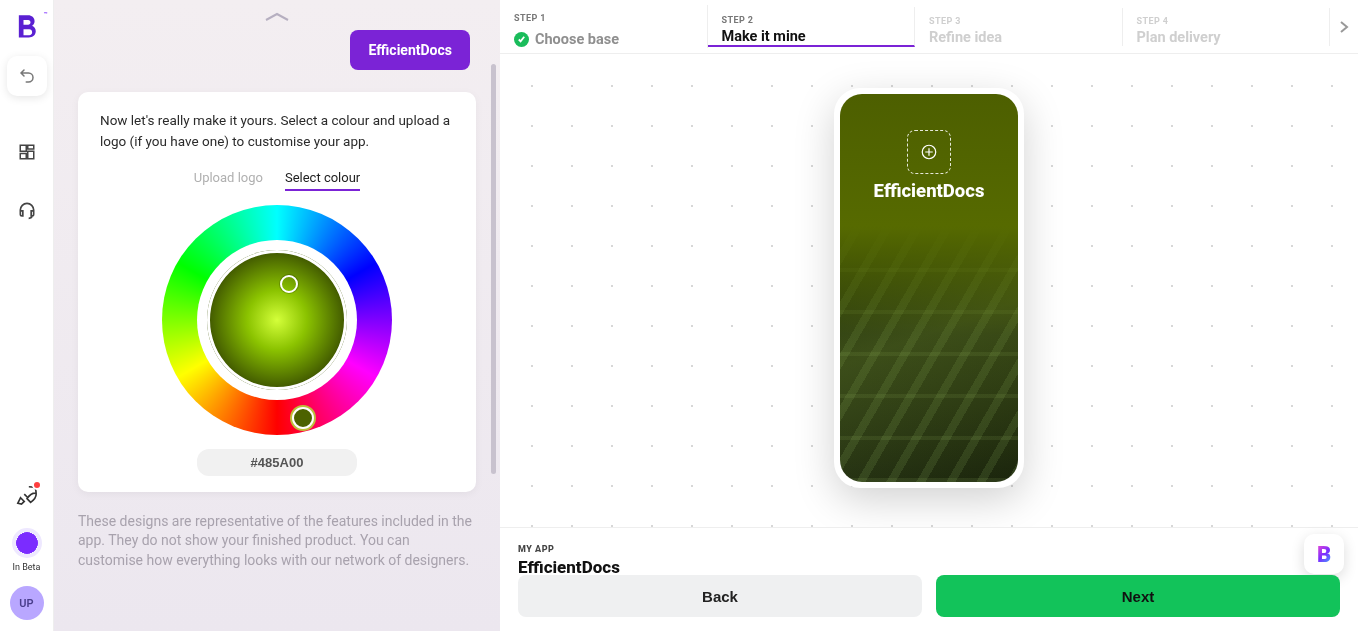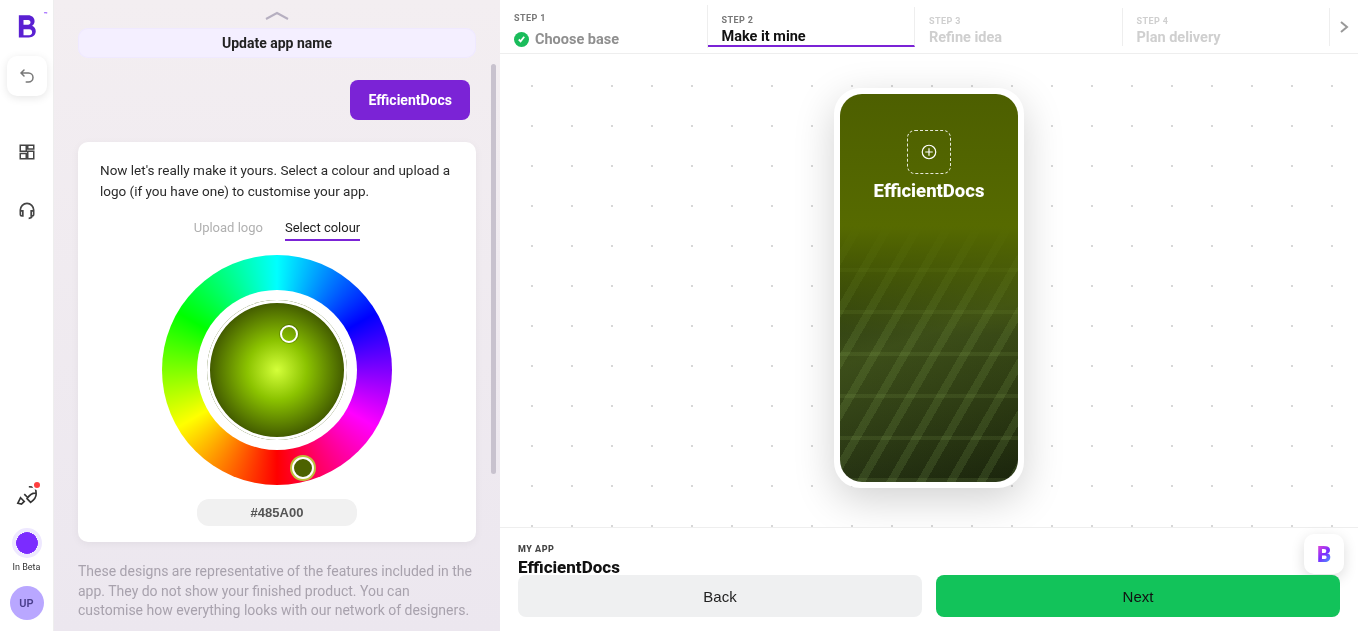--- a/index.html
+++ b/index.html
@@ -186,21 +186,21 @@
   }
 
   .bottom-bar {
     height:104px; padding:16px 18px 14px; background:#fff;
     border-top:1px solid #eee; position:relative;
   }
   .myapp-label { font-size:9px;font-weight:800;letter-spacing:.5px;color:#444; }
   .myapp-name { font-size:17px;font-weight:800;color:#111;margin-top:3px; }
   .btn-row { position:absolute; left:18px; right:18px; bottom:14px; display:flex; gap:14px;}
   .btn {
-    flex:1;height:42px;border-radius:8px;border:none;font-weight:400;font-size:15px;cursor:pointer;
+    flex:1;height:42px;border-radius:8px;border:none;font-weight:700;font-size:15px;cursor:pointer;
   }
   .btn-back { background:#eff0f1;color:#222;}
   .btn-next { background:#12c35a;color:#111;}
   .brand-b {
     position:absolute; right:14px; top:6px; width:40px;height:40px;border-radius:10px;
     background:#fff;box-shadow:0 4px 14px rgba(0,0,0,.14);
     display:flex;align-items:center;justify-content:center;font-weight:900;font-size:22px;
     background-clip:padding-box;
   }
   .brand-b span{
@@ -245,23 +245,20 @@
   <div class="avatar-up">
       <span>UP</span>
     </div>
 </div>
 
 <div class="midcol">
   <div class="collapse-arrow">
     <svg width="26" height="12" viewBox="0 0 26 12">
         <path fill="none" stroke="#b6afc0" stroke-width="2" d="M2 9l11-6 11 6"></path>
       </svg>
-  </div>
-  <div class="update-pill">
-    <span>Update app name</span>
   </div>
   <div class="tag-bubble">
     <span>EfficientDocs</span>
   </div>
   <div class="card">
     <p class="desc">Now let's really make it yours. Select a colour and upload a logo (if you have one) to customise your app.</p>
     <div class="tabrow">
       <div class="tab">Upload logo</div>
       <div class="tab active">Select colour</div>
     </div>

